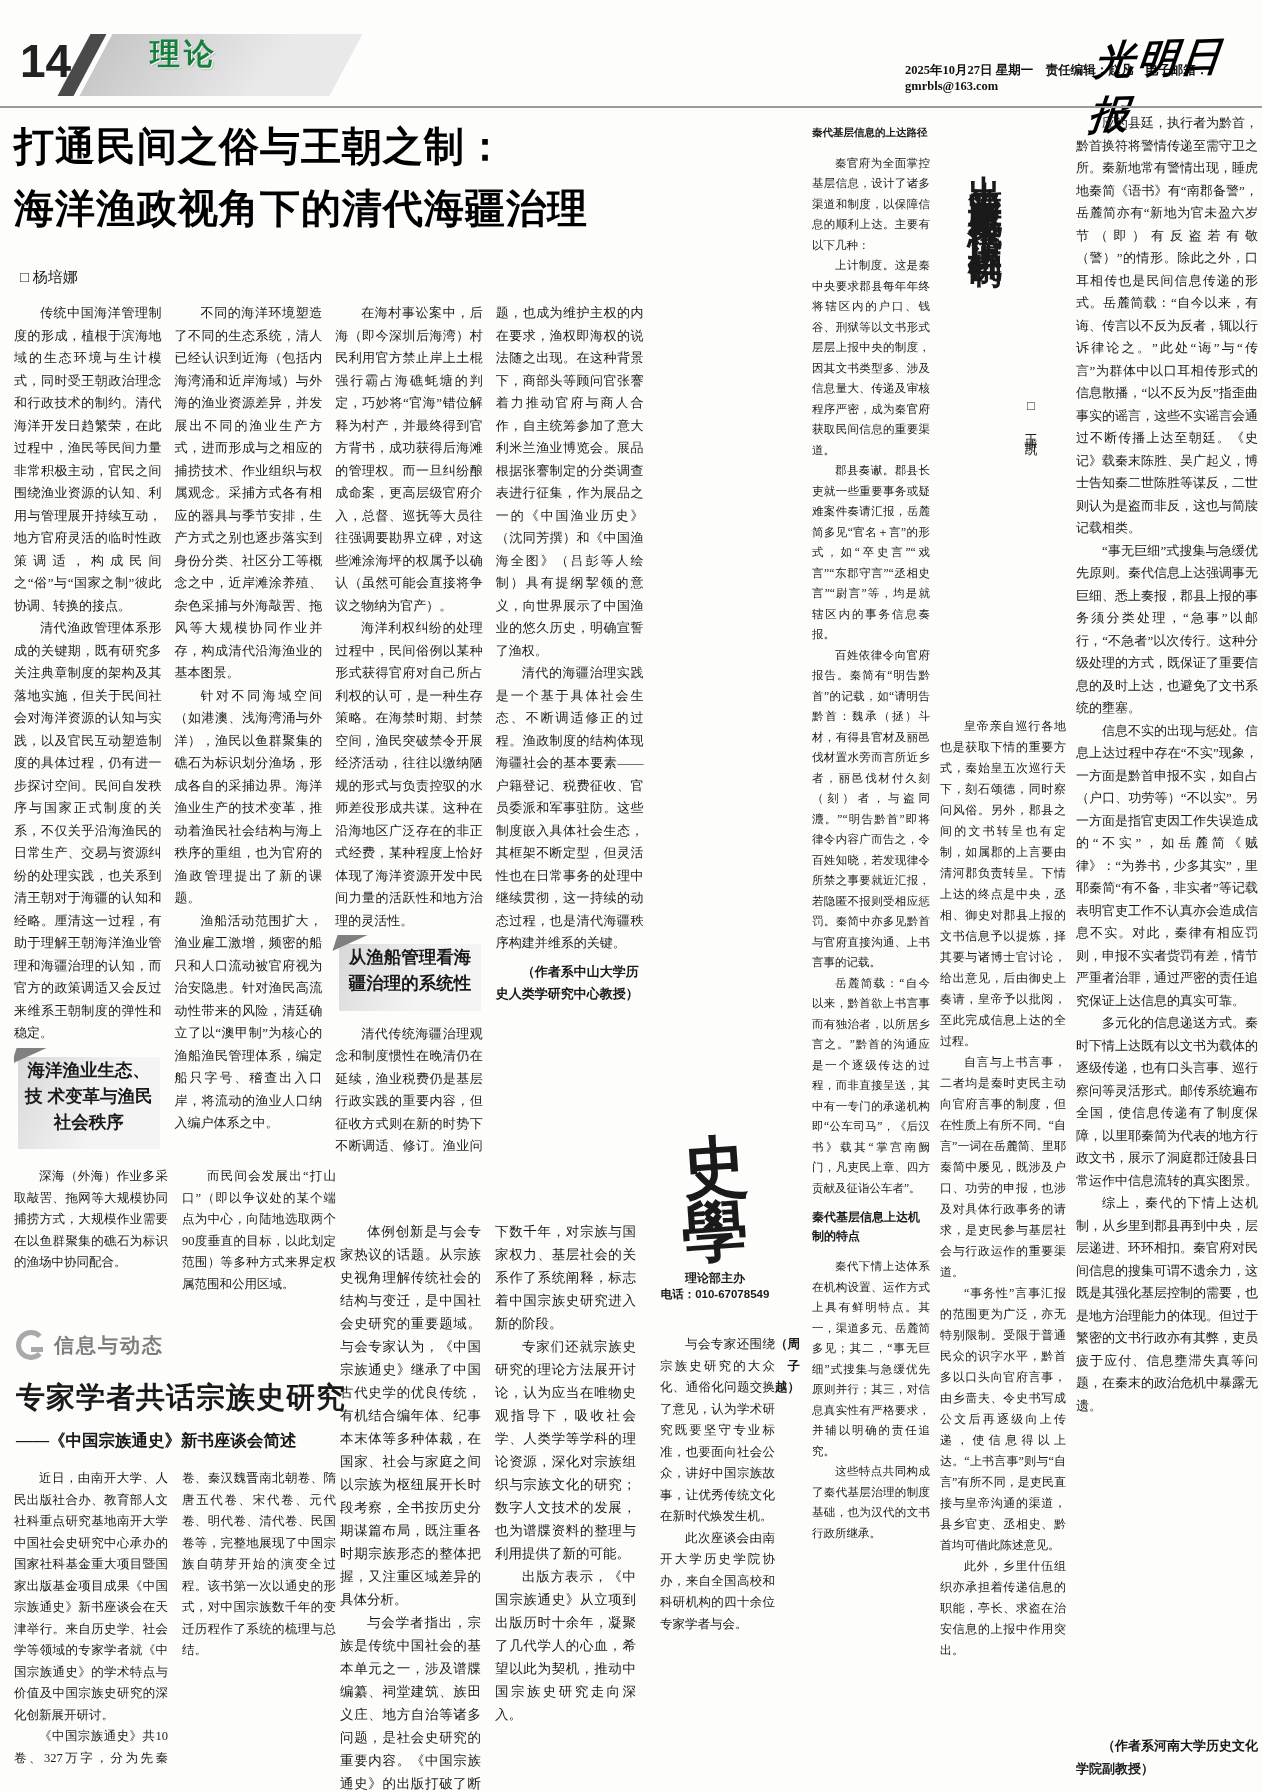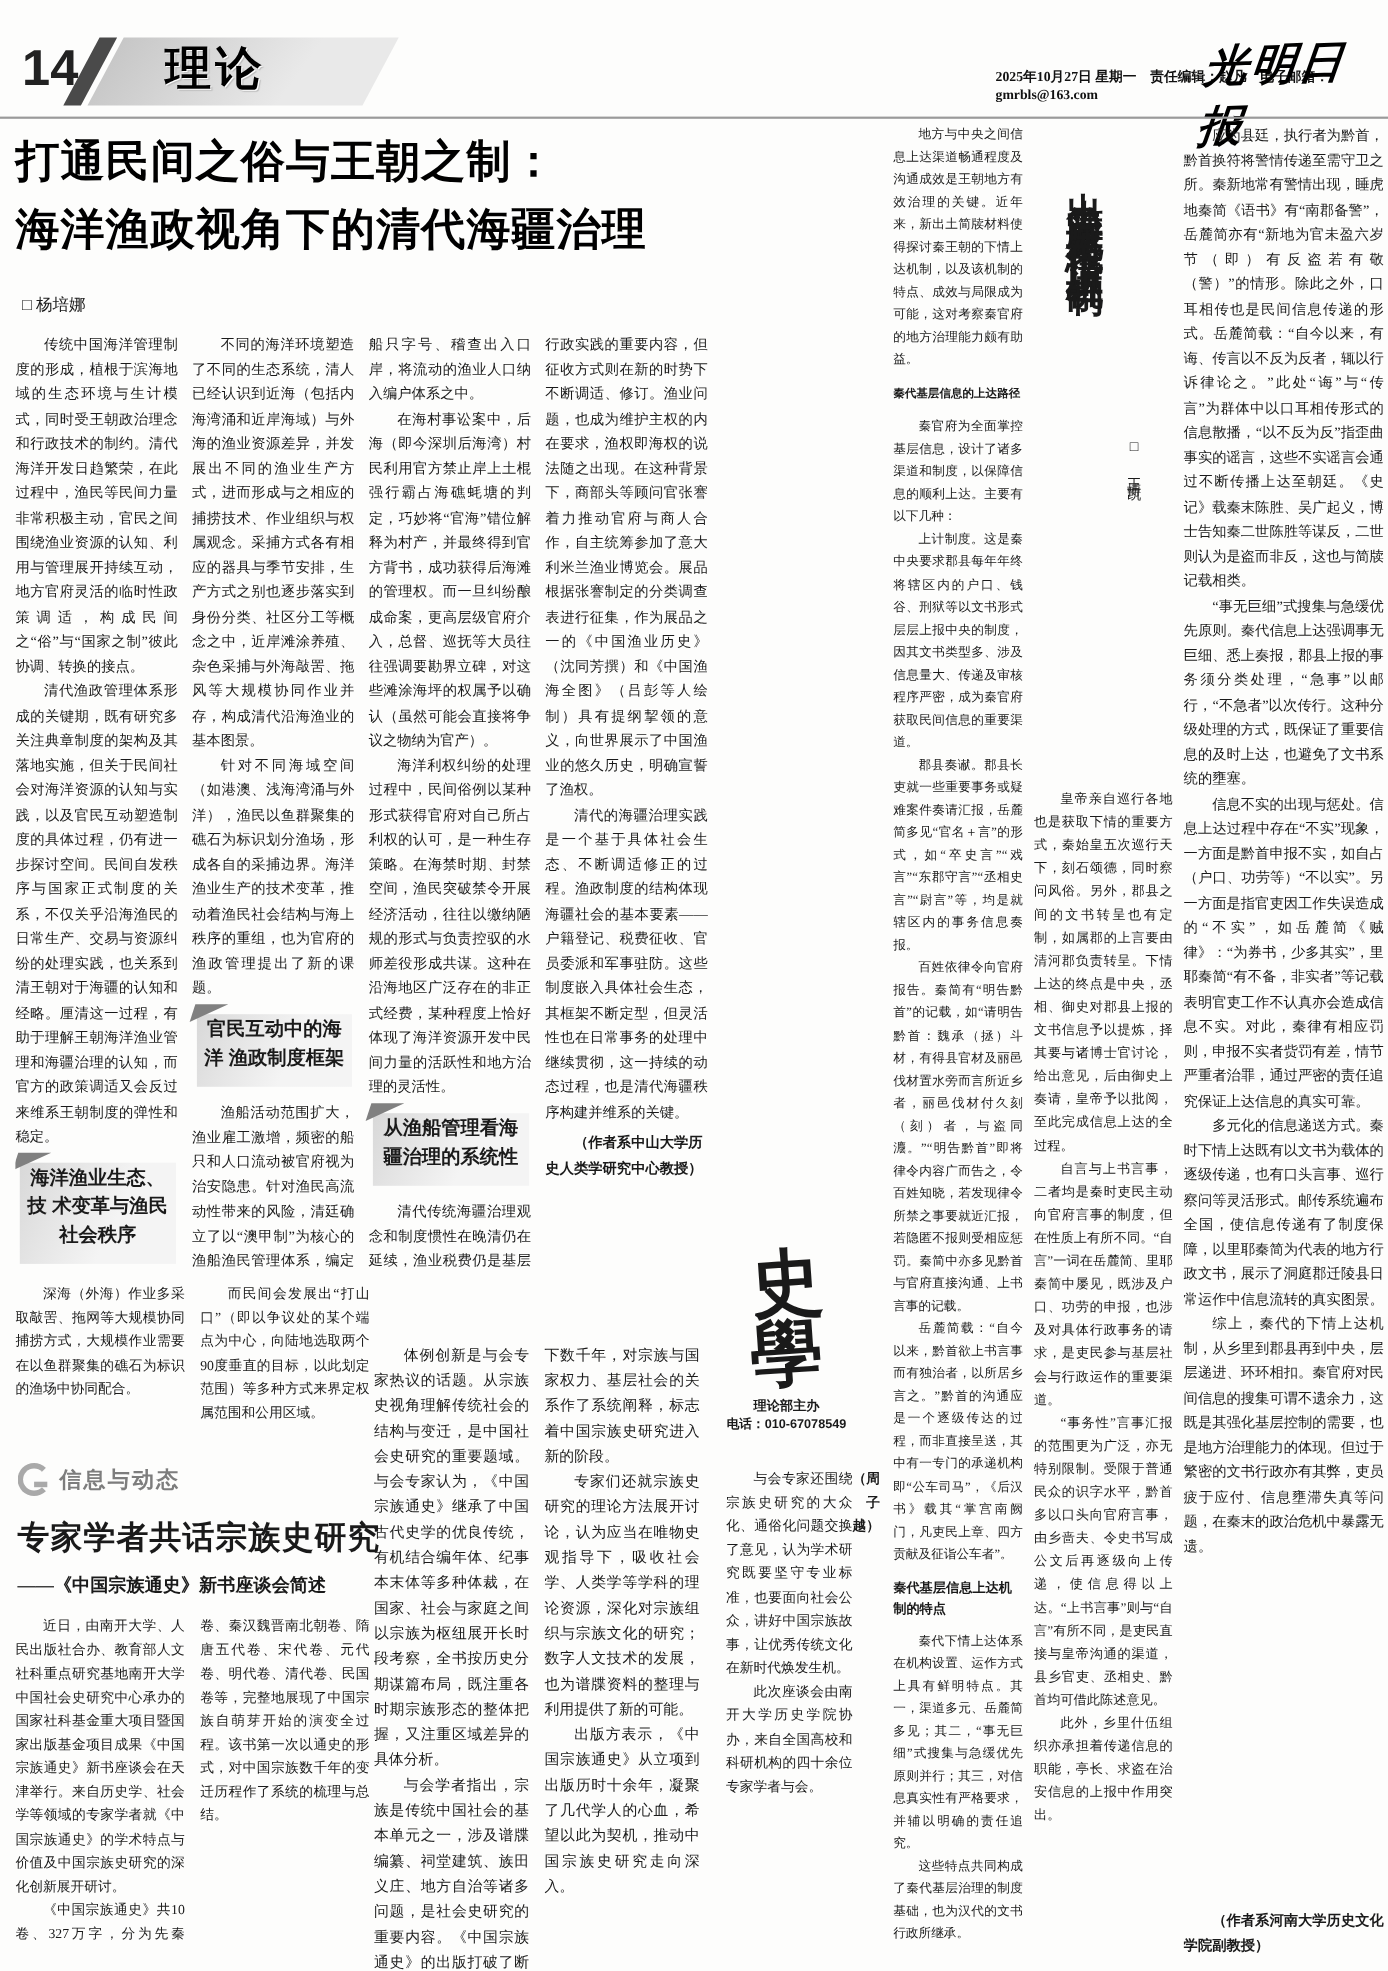--- a/index.html
+++ b/index.html
@@ -7,21 +7,21 @@
     width:1262px;height:1792px;position:relative;background:#fdfdfc;
     font-family:"Liberation Serif","DejaVu Serif",serif;color:#1a1a1a;
     overflow:hidden;
   }
   .abs{position:absolute;}
   p{margin:0;text-indent:2em;text-align:justify;}
   
   .pagenum{font-family:"Liberation Sans",sans-serif;font-size:46px;font-weight:bold;color:#222;}
   .sec-band{position:absolute;left:96px;top:34px;width:250px;height:62px;background:linear-gradient(100deg,#c7c7c7,#e9e9e9 70%);transform:skewX(-28deg);}
   .sec-band2{position:absolute;left:74px;top:34px;width:16px;height:62px;background:#4a4a4a;transform:skewX(-28deg);}
-  .sec-title{position:absolute;left:150px;top:34px;font-family:"Liberation Sans",sans-serif;font-size:42px;font-weight:900;color:#000000;text-shadow:1px 1px 0 #fff,2px 2px 1px #bbb;letter-spacing:4px;}
+  .sec-title{position:absolute;left:150px;top:34px;font-family:"Liberation Sans",sans-serif;font-size:30px;font-weight:900;color:#15803d;text-shadow:1px 1px 0 #fff,2px 2px 1px #bbb;letter-spacing:4px;}
   .dateline{position:absolute;left:905px;top:62px;font-size:12.5px;font-weight:bold;color:#111;}
   .masthead{position:absolute;left:1092px;top:30px;font-size:40px;font-weight:bold;font-style:italic;letter-spacing:3px;transform:skewX(-8deg) rotate(-2deg);color:#000;}
   .headrule{position:absolute;left:0;top:106px;width:1262px;height:0;border-top:2px solid #9a9a9a;}
   
   .m-title{position:absolute;left:14px;top:116px;width:650px;font-size:40px;font-weight:900;line-height:62px;letter-spacing:1px;color:#000;}
   .m-byline{position:absolute;left:20px;top:268px;font-size:15px;}
   .m-body{position:absolute;left:14px;top:302px;width:790px;height:856px;
     column-count:5;column-gap:13px;column-fill:auto;overflow:hidden;
     font-size:13px;line-height:22.5px;}
   .m-cont{position:absolute;left:14px;top:1166px;width:322px;height:150px;
@@ -87,22 +87,20 @@
   <div>
       <p>传统中国海洋管理制度的形成，植根于滨海地域的生态环境与生计模式，同时受王朝政治理念和行政技术的制约。清代海洋开发日趋繁荣，在此过程中，渔民等民间力量非常积极主动，官民之间围绕渔业资源的认知、利用与管理展开持续互动，地方官府灵活的临时性政策调适，构成民间之“俗”与“国家之制”彼此协调、转换的接点。</p>
       <p>清代渔政管理体系形成的关键期，既有研究多关注典章制度的架构及其落地实施，但关于民间社会对海洋资源的认知与实践，以及官民互动塑造制度的具体过程，仍有进一步探讨空间。民间自发秩序与国家正式制度的关系，不仅关乎沿海渔民的日常生产、交易与资源纠纷的处理实践，也关系到清王朝对于海疆的认知和经略。厘清这一过程，有助于理解王朝海洋渔业管理和海疆治理的认知，而官方的政策调适又会反过来维系王朝制度的弹性和稳定。</p>
     </div>
   <div class="shbox">海洋渔业生态、技
 术变革与渔民社会秩序</div>
   <div>
       <p>不同的海洋环境塑造了不同的生态系统，清人已经认识到近海（包括内海湾涌和近岸海域）与外海的渔业资源差异，并发展出不同的渔业生产方式，进而形成与之相应的捕捞技术、作业组织与权属观念。采捕方式各有相应的器具与季节安排，生产方式之别也逐步落实到身份分类、社区分工等概念之中，近岸滩涂养殖、杂色采捕与外海敲罟、拖风等大规模协同作业并存，构成清代沿海渔业的基本图景。</p>
       <p>针对不同海域空间（如港澳、浅海湾涌与外洋），渔民以鱼群聚集的礁石为标识划分渔场，形成各自的采捕边界。海洋渔业生产的技术变革，推动着渔民社会结构与海上秩序的重组，也为官府的渔政管理提出了新的课题。</p>
     </div>
-  <div class="shbox">官民互动中的海洋
-渔政制度框架</div>
   <div>
       <p>渔船活动范围扩大，渔业雇工激增，频密的船只和人口流动被官府视为治安隐患。针对渔民高流动性带来的风险，清廷确立了以“澳甲制”为核心的渔船渔民管理体系，编定船只字号、稽查出入口岸，将流动的渔业人口纳入编户体系之中。</p>
       <p>在海村事讼案中，后海（即今深圳后海湾）村民利用官方禁止岸上土棍强行霸占海礁蚝塘的判定，巧妙将“官海”错位解释为村产，并最终得到官方背书，成功获得后海滩的管理权。而一旦纠纷酿成命案，更高层级官府介入，总督、巡抚等大员往往强调要勘界立碑，对这些滩涂海坪的权属予以确认（虽然可能会直接将争议之物纳为官产）。</p>
       <p>海洋利权纠纷的处理过程中，民间俗例以某种形式获得官府对自己所占利权的认可，是一种生存策略。在海禁时期、封禁空间，渔民突破禁令开展经济活动，往往以缴纳陋规的形式与负责控驭的水师差役形成共谋。这种在沿海地区广泛存在的非正式经费，某种程度上恰好体现了海洋资源开发中民间力量的活跃性和地方治理的灵活性。</p>
     </div>
   <div class="shbox">从渔船管理看海
 疆治理的系统性</div>
   <div>
       <p>清代传统海疆治理观念和制度惯性在晚清仍在延续，渔业税费仍是基层行政实践的重要内容，但征收方式则在新的时势下不断调适、修订。渔业问题，也成为维护主权的内在要求，渔权即海权的说法随之出现。在这种背景下，商部头等顾问官张謇着力推动官府与商人合作，自主统筹参加了意大利米兰渔业博览会。展品根据张謇制定的分类调查表进行征集，作为展品之一的《中国渔业历史》（沈同芳撰）和《中国渔海全图》（吕彭等人绘制）具有提纲挈领的意义，向世界展示了中国渔业的悠久历史，明确宣誓了渔权。</p>
       <p>清代的海疆治理实践是一个基于具体社会生态、不断调适修正的过程。渔政制度的结构体现海疆社会的基本要素——户籍登记、税费征收、官员委派和军事驻防。这些制度嵌入具体社会生态，其框架不断定型，但灵活性也在日常事务的处理中继续贯彻，这一持续的动态过程，也是清代海疆秩序构建并维系的关键。</p>
@@ -110,23 +108,20 @@
   <div class="author">（作者系中山大学历史人类学研究中心教授）</div>
 </div>
 
 <div class="m-cont">
     <p>深海（外海）作业多采取敲罟、拖网等大规模协同捕捞方式，大规模作业需要在以鱼群聚集的礁石为标识的渔场中协同配合。</p>
     <p>而民间会发展出“打山口”（即以争议处的某个端点为中心，向陆地选取两个90度垂直的目标，以此划定范围）等多种方式来界定权属范围和公用区域。</p>
   </div>
 
 <div class="qin">
   <div class="colA">
-    <div>
-        <p>地方与中央之间信息上达渠道畅通程度及沟通成效是王朝地方有效治理的关键。近年来，新出土简牍材料使得探讨秦王朝的下情上达机制，以及该机制的特点、成效与局限成为可能，这对考察秦官府的地方治理能力颇有助益。</p>
-      </div>
     <div class="qhead1">秦代基层信息的上达路径</div>
     <div>
         <p>秦官府为全面掌控基层信息，设计了诸多渠道和制度，以保障信息的顺利上达。主要有以下几种：</p>
         <p>上计制度。这是秦中央要求郡县每年年终将辖区内的户口、钱谷、刑狱等以文书形式层层上报中央的制度，因其文书类型多、涉及信息量大、传递及审核程序严密，成为秦官府获取民间信息的重要渠道。</p>
         <p>郡县奏谳。郡县长吏就一些重要事务或疑难案件奏请汇报，岳麓简多见“官名＋言”的形式，如“卒史言”“戏言”“东郡守言”“丞相史言”“尉言”等，均是就辖区内的事务信息奏报。</p>
         <p>百姓依律令向官府报告。秦简有“明告黔首”的记载，如“请明告黔首：魏承（拯）斗材，有得县官材及丽邑伐材置水旁而言所近乡者，丽邑伐材付久刻（刻）者，与盗同灋。”“明告黔首”即将律令内容广而告之，令百姓知晓，若发现律令所禁之事要就近汇报，若隐匿不报则受相应惩罚。秦简中亦多见黔首与官府直接沟通、上书言事的记载。</p>
         <p>岳麓简载：“自今以来，黔首欲上书言事而有独治者，以所居乡言之。”黔首的沟通应是一个逐级传达的过程，而非直接呈送，其中有一专门的承递机构即“公车司马”，《后汉书》载其“掌宫南阙门，凡吏民上章、四方贡献及征诣公车者”。</p>
       </div>
     <div class="qhead2">秦代基层信息上达机制的特点</div>
     <div>

